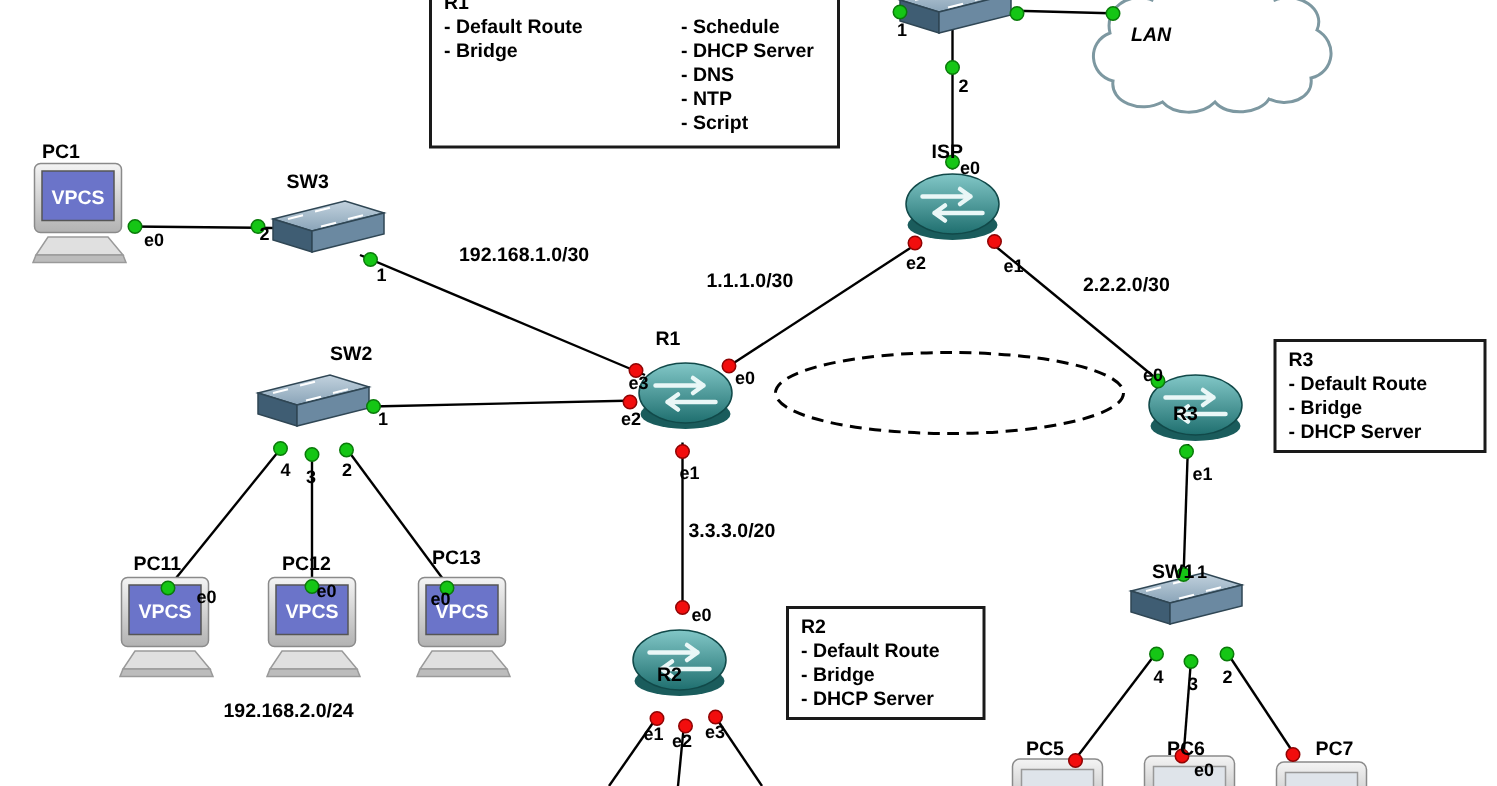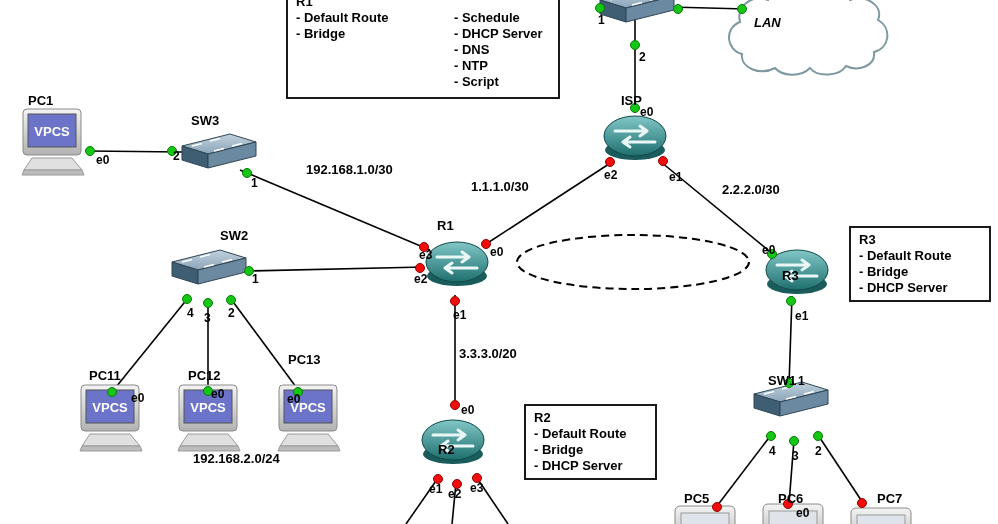--- a/index.html
+++ b/index.html
@@ -264,35 +264,35 @@
   <div class="dot g" style="left:673px; top:4px;"></div>
   <div class="dot g" style="left:630px; top:103px;"></div>
   <div class="dot g" style="left:737px; top:4px;"></div>
   <div class="dot g" style="left:595px; top:3px;"></div>
 
   <div class="nlabel" style="left:28px;  top:93px;">PC1</div>
   <div class="nlabel" style="left:191px; top:113px;">SW3</div>
   <div class="nlabel" style="left:186px; top:228px;margin-left:34px;">SW2</div>
   <div class="nlabel" style="left:89px;  top:368px;">PC11</div>
   <div class="nlabel" style="left:188px; top:368px;">PC12</div>
-  <div class="nlabel" style="left:288px; top:352px;">PC13</div>
+  <div class="nlabel" style="left:288px; top:364px;">PC13</div>
   <div class="nlabel" style="left:621px; top:93px;">ISP</div>
   <div class="nlabel" style="left:437px; top:218px;">R1</div>
   <div class="nlabel" style="left:438px; top:442px;">R2</div>
   <div class="nlabel" style="left:782px; top:268px;">R3</div>
   <div class="nlabel" style="left:768px; top:373px;">SW1</div>
   <div class="nlabel" style="left:684px; top:491px;">PC5</div>
   <div class="nlabel" style="left:778px; top:491px;">PC6</div>
   <div class="nlabel" style="left:877px; top:491px;">PC7</div>
 
   <div class="slabel" style="left:306px; top:162px;">192.168.1.0/30</div>
   <div class="slabel" style="left:471px; top:179px;">1.1.1.0/30</div>
   <div class="slabel" style="left:722px; top:182px;">2.2.2.0/30</div>
   <div class="slabel" style="left:459px; top:346px;">3.3.3.0/20</div>
-  <div class="slabel" style="left:149px; top:451px;margin-left:44px;">192.168.2.0/24</div>
+  <div class="slabel" style="left:149px; top:466px;">192.168.2.0/24</div>
   <div class="slabel" style="left:754px; top:15px;font-style:italic;">LAN</div>
 
   <div class="plabel" style="left:96px;  top:153px;">e0</div>
   <div class="plabel" style="left:173px; top:149px;">2</div>
   <div class="plabel" style="left:251px; top:176px;">1</div>
   <div class="plabel" style="left:252px; top:272px;">1</div>
   <div class="plabel" style="left:187px; top:306px;">4</div>
   <div class="plabel" style="left:204px; top:311px;">3</div>
   <div class="plabel" style="left:228px; top:306px;">2</div>
   <div class="plabel" style="left:131px; top:391px;">e0</div>

